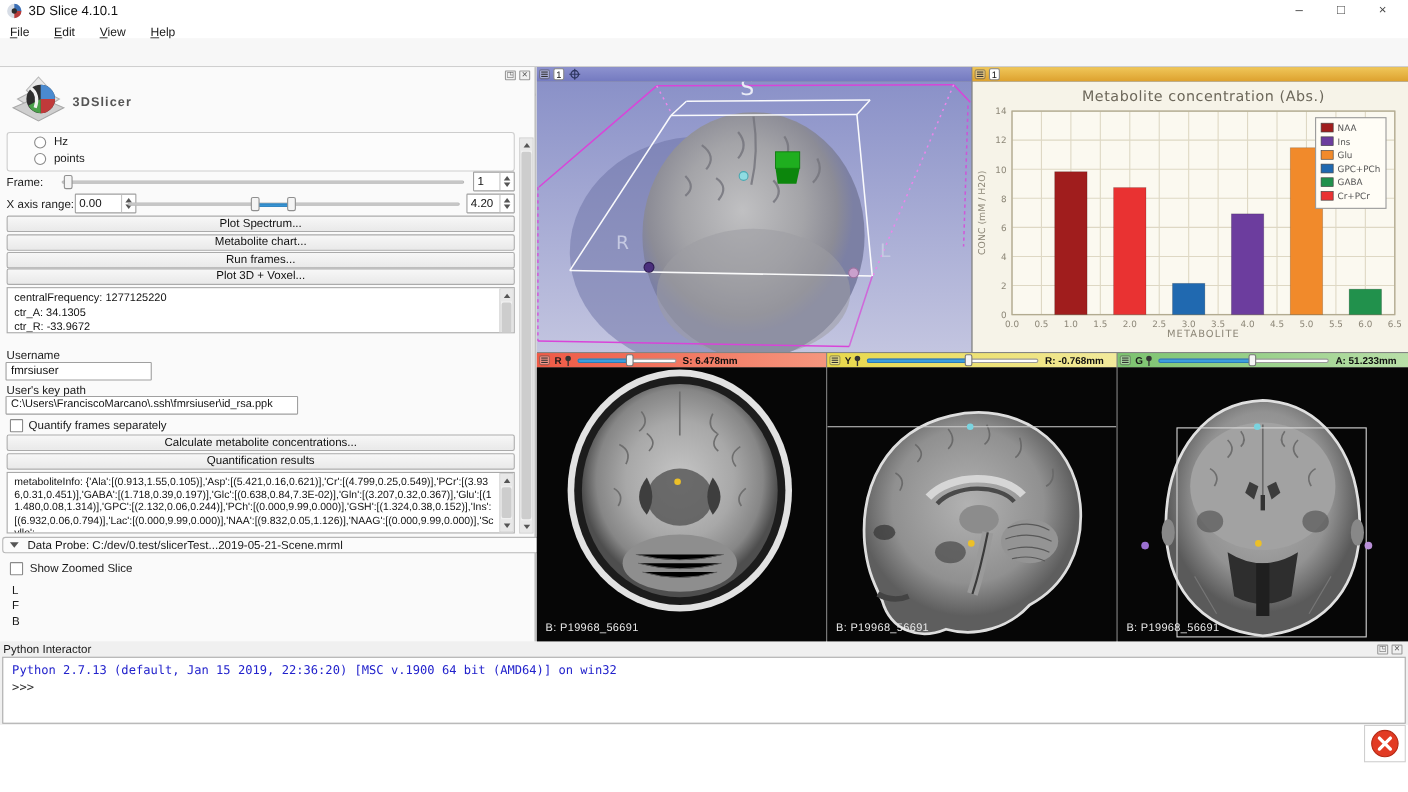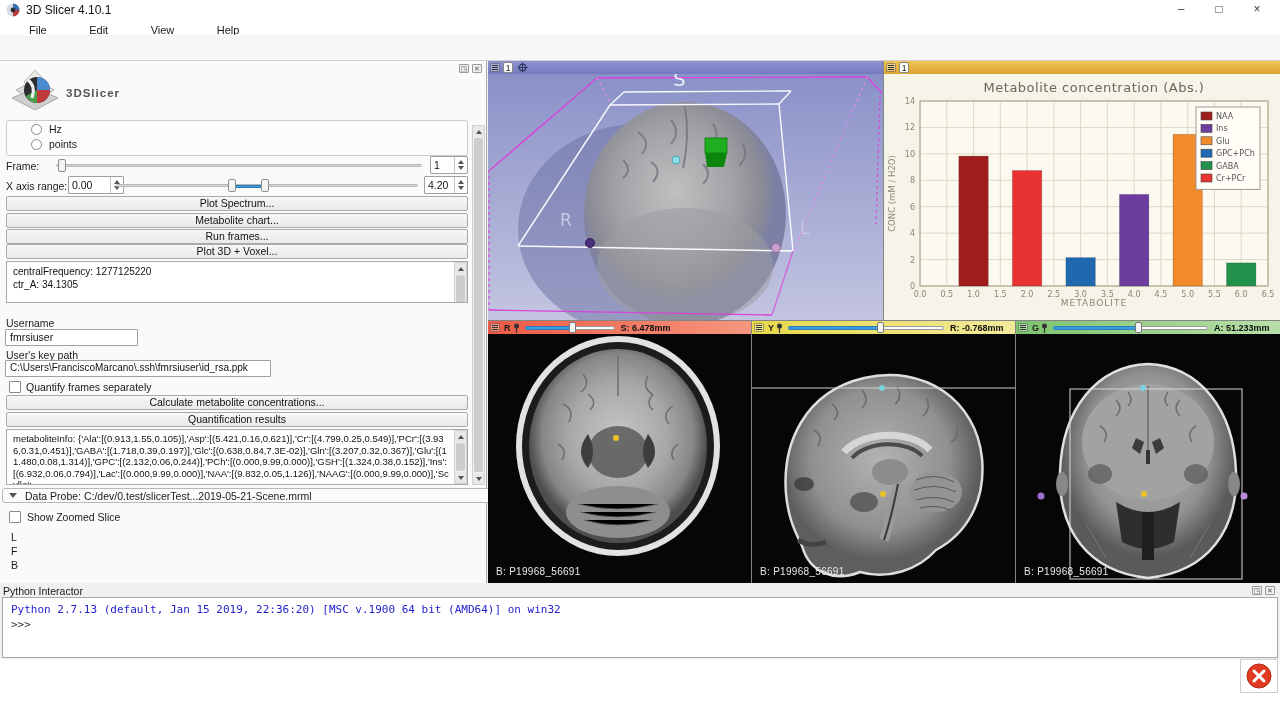--- a/index.html
+++ b/index.html
@@ -6,21 +6,21 @@
   html,body { width:1280px; height:720px; overflow:hidden; }
   body { font-family:"Liberation Sans", sans-serif; background:#f0f0f0; position:relative; }
   .abs { position:absolute; }
   .txt { color:#1a1a1a; font-size:10.5px; white-space:nowrap; }
 
   
   #titlebar { left:0; top:0; width:1280px; height:20px; background:#ffffff; }
   .wtitle { left:26px; top:3px; font-size:12px; color:#111; }
   .winbtn { width:38px; height:20px; text-align:center; line-height:19px; font-size:12px; color:#444; cursor:pointer; }
   #menubar { left:0; top:20px; width:1280px; height:15px; background:#ffffff; }
-  .menu-item { display:inline-block; padding:1px 9px 0 9px; font-size:11px; color:#1a1a1a; cursor:pointer;margin-left:20px; }
+  .menu-item { display:inline-block; padding:1px 9px 0 9px; font-size:11px; color:#1a1a1a; cursor:pointer; }
   .menu-item::first-letter { text-decoration:underline; }
   #toolbar { left:0; top:35px; width:1280px; height:26px; background:#f7f7f7; border-bottom:1px solid #cfcfcf; }
   .tsep { width:1px; height:20px; top:38px; background:#d6d6d6; }
   .ticon { top:38px; width:20px; height:20px; cursor:pointer; }
   .caret { width:0; height:0; border-left:3px solid transparent; border-right:3px solid transparent; border-top:4px solid #555; }
 
   
   #modcombo { left:166px; top:38px; width:132px; height:19px; background:#fff; border:1px solid #9a9a9a; border-radius:2px; display:flex; align-items:center; cursor:pointer; }
   #modcombo .cbtext { font-size:11px; color:#111; margin-left:4px; flex:1; }
   #modcombo .cbarrow { width:16px; border-left:1px solid #d0d0d0; height:17px; display:flex; align-items:center; justify-content:center; }
@@ -67,21 +67,21 @@
 </head>
 <body>
 
 <div id="titlebar" class="abs">
   <svg class="abs" style="left:6px;top:3px" width="14" height="14" viewBox="0 0 14 14">
     <circle cx="7" cy="7" r="6.5" fill="#d7dde6"></circle>
     <path d="M7,7 L7,0.5 A6.5,6.5 0 0 1 13.5,7 Z" fill="#3b6fb5"></path>
     <path d="M7,7 L13.5,7 A6.5,6.5 0 0 1 7,13.5 Z" fill="#b73b3b"></path>
     <circle cx="7" cy="7" r="2.4" fill="#2e2e2e"></circle>
   </svg>
-  <span class="abs wtitle">3D Slicer 4.10.1</span>
+  <span class="abs wtitle">3D Slice 4.10.1</span>
   <span class="abs winbtn" style="left:1162px;top:0">–</span>
   <span class="abs winbtn" style="left:1200px;top:0">□</span>
   <span class="abs winbtn" style="left:1238px;top:0">×</span>
 </div>
 
 <div id="menubar" class="abs">
   <span class="menu-item">File</span>
   <span class="menu-item">Edit</span>
   <span class="menu-item">View</span>
   <span class="menu-item">Help</span>
@@ -295,20 +295,21 @@
   </div>
 
   <div class="abs pbtn" style="top:135px">Plot Spectrum...</div>
   <div class="abs pbtn" style="top:152px">Metabolite chart...</div>
   <div class="abs pbtn" style="top:168px">Run frames...</div>
   <div class="abs pbtn" style="top:183px">Plot 3D + Voxel...</div>
 
   <div class="abs ptext" style="left:6px;top:200px;width:462px;height:42px">
     <div>centralFrequency: 1277125220</div>
     <div>ctr_A: 34.1305</div>
+    <div>ctr_R: -33.9672</div>
     <div class="abs vscroll" style="right:0;top:0;width:13px;height:53px">
       <div class="sarrow" style="top:0">
           <span class="tri-up"></span>
         </div>
       <div class="vthumb" style="top:12px;height:28px"></div>
       <div class="sarrow" style="bottom:0">
           <span class="tri-dn"></span>
         </div>
     </div>
   </div>

